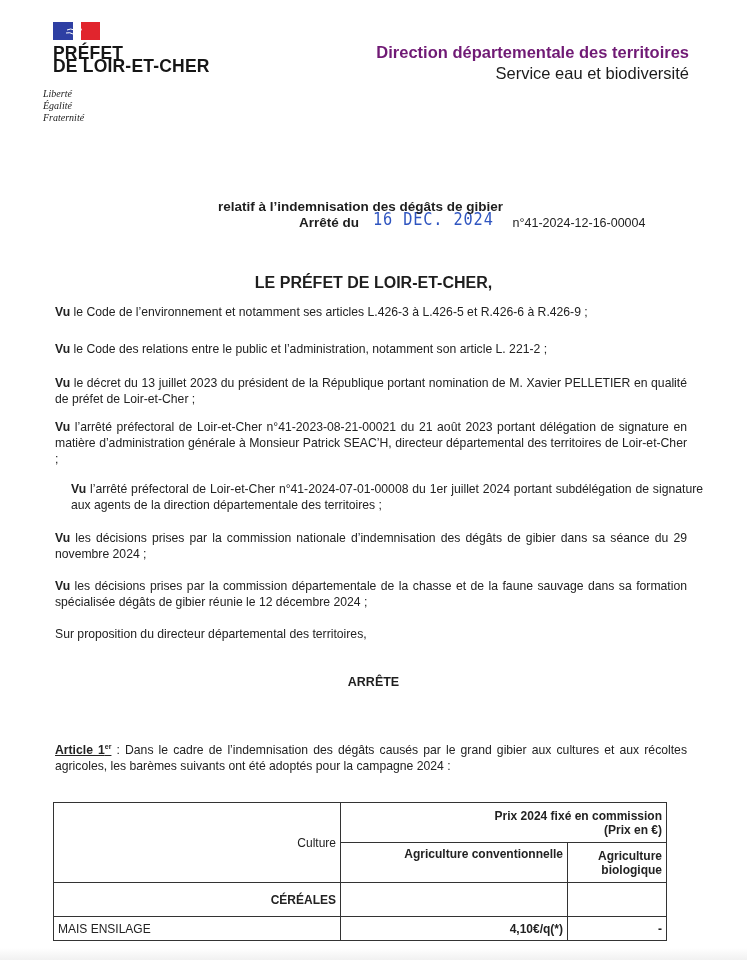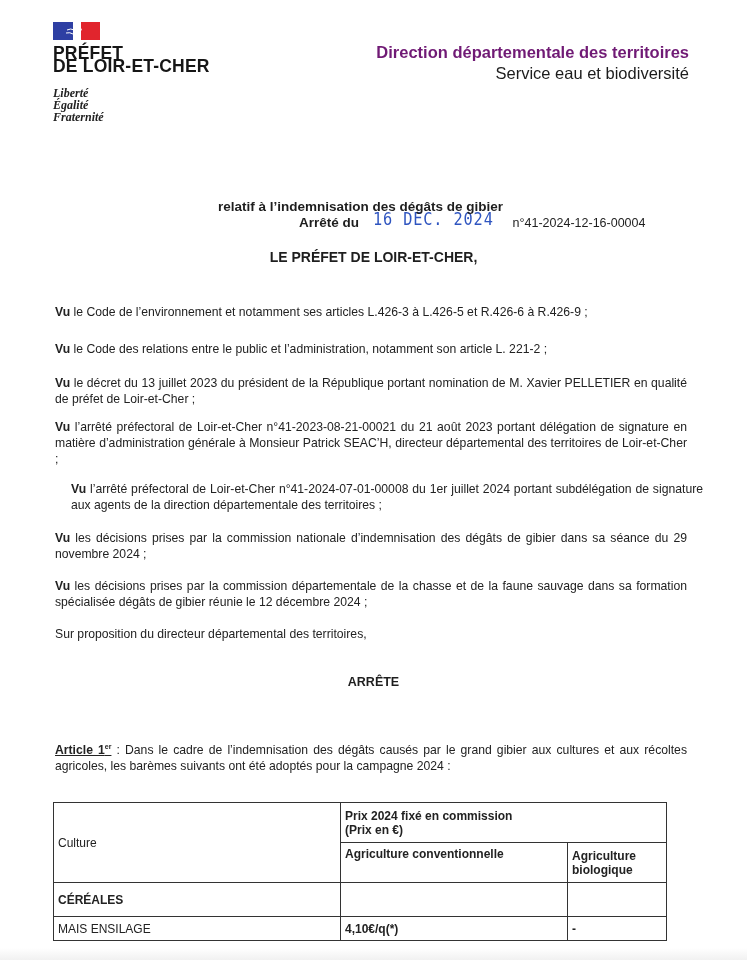--- a/index.html
+++ b/index.html
@@ -6,34 +6,34 @@
   body {
     width: 747px; height: 960px; background: #ffffff; position: relative; overflow: hidden;
     font-family: "Liberation Sans", sans-serif; color: #1e1e1e;
   }
   .abs { position: absolute; }
   
   #flag { left: 53px; top: 22px; width: 47px; height: 18px; }
   .logo-title { left: 53px; font-weight: bold; font-size: 17.5px; letter-spacing: 0.2px; color: #161616; line-height: 20px; }
   #logo-l1 { top: 43px; }
   #logo-l2 { top: 56px; }
-  .motto { left: 53px; font-family: "Liberation Serif", serif; font-style: italic; font-weight: bold; font-size: 12px; line-height: 11px; color: #222; }
+  .motto { left: 43px; font-family: "Liberation Serif", serif; font-style: italic; font-weight: normal; font-size: 10px; line-height: 11px; color: #222; }
   #motto-1 { top: 88px; }
   #motto-2 { top: 100px; }
   #motto-3 { top: 112px; }
   
   #dir-title { right: 58px; top: 43px; font-weight: bold; font-size: 16.5px; color: #701a75; text-align: right; white-space: nowrap; }
   #dir-sub { right: 58px; top: 64px; font-size: 16.5px; color: #1c1c1c; text-align: right; white-space: nowrap; }
   
   #arrete-line { left: 299px; top: 170px; white-space: nowrap; font-size: 13.5px; margin-top: 40px; }
   #arrete-label { font-weight: bold; }
   #stamp-date { font-family: "DejaVu Sans Mono", monospace; color: #2f55c0; font-size: 18px; margin: 0 4px 0 10px; letter-spacing: 1px; position: relative; top: -2px; transform: scaleX(0.85); display: inline-block; transform-origin: left; }
   #arrete-num { font-size: 12.5px; margin-left: -10px; }
   #arrete-subject { left: 218px; top: 199px; font-weight: bold; font-size: 13.5px; white-space: nowrap; }
-  #prefet-heading { left: 0; width: 747px; top: 249px; text-align: center; font-weight: bold; font-size: 14px; }
+  #prefet-heading { left: 0; width: 747px; top: 274px; text-align: center; font-weight: bold; font-size: 16px; }
   
   .para { left: 55px; width: 632px; font-size: 12.2px; line-height: 16px; text-align: justify; color: #222; }
   .para b { font-weight: bold; }
   #p1 { top: 304px; }
   #p2 { top: 341px; }
   #p3 { top: 375px; }
   #p4 { top: 419px; }
   #p5 { top: 481px; margin-left: 16px; }
   #p6 { top: 530px; }
   #p7 { top: 578px; }
@@ -41,21 +41,21 @@
   #decree-heading { left: 0; width: 747px; top: 675px; text-align: center; font-weight: bold; font-size: 12.5px; }
   #article1 { top: 739px; }
   #article-label { font-weight: bold; text-decoration: underline; }
   #article-label sup { font-size: 7px; }
   
   #price-table { left: 53px; top: 802px; border-collapse: collapse; font-size: 12px; color: #222; }
   #price-table td { border: 1.4px solid #333; padding: 0 4px; }
   .c1 { width: 278px; }
   .c2 { width: 218px; }
   .c3 { width: 90px; }
-  .center { text-align: left; margin-top: 16px; }
+  .center { text-align: right; margin-top: 16px; }
   .bold { font-weight: bold; }
   #bottom-shade { left: 0; top: 948px; width: 747px; height: 12px; background: linear-gradient(#ffffff, #f1f1f1); }
 </style>
 </head>
 <body>
 
 <svg id="flag" class="abs" viewBox="0 0 47 18">
   <rect x="0" y="0" width="20" height="18" fill="#2e3fa3"></rect>
   <rect x="28" y="0" width="19" height="18" fill="#e1252d"></rect>
   <path d="M20 0 L28 0 L27 4 L29 8 L26 10 L27 14 L24 18 L20 18 Z" fill="#ffffff"></path>

